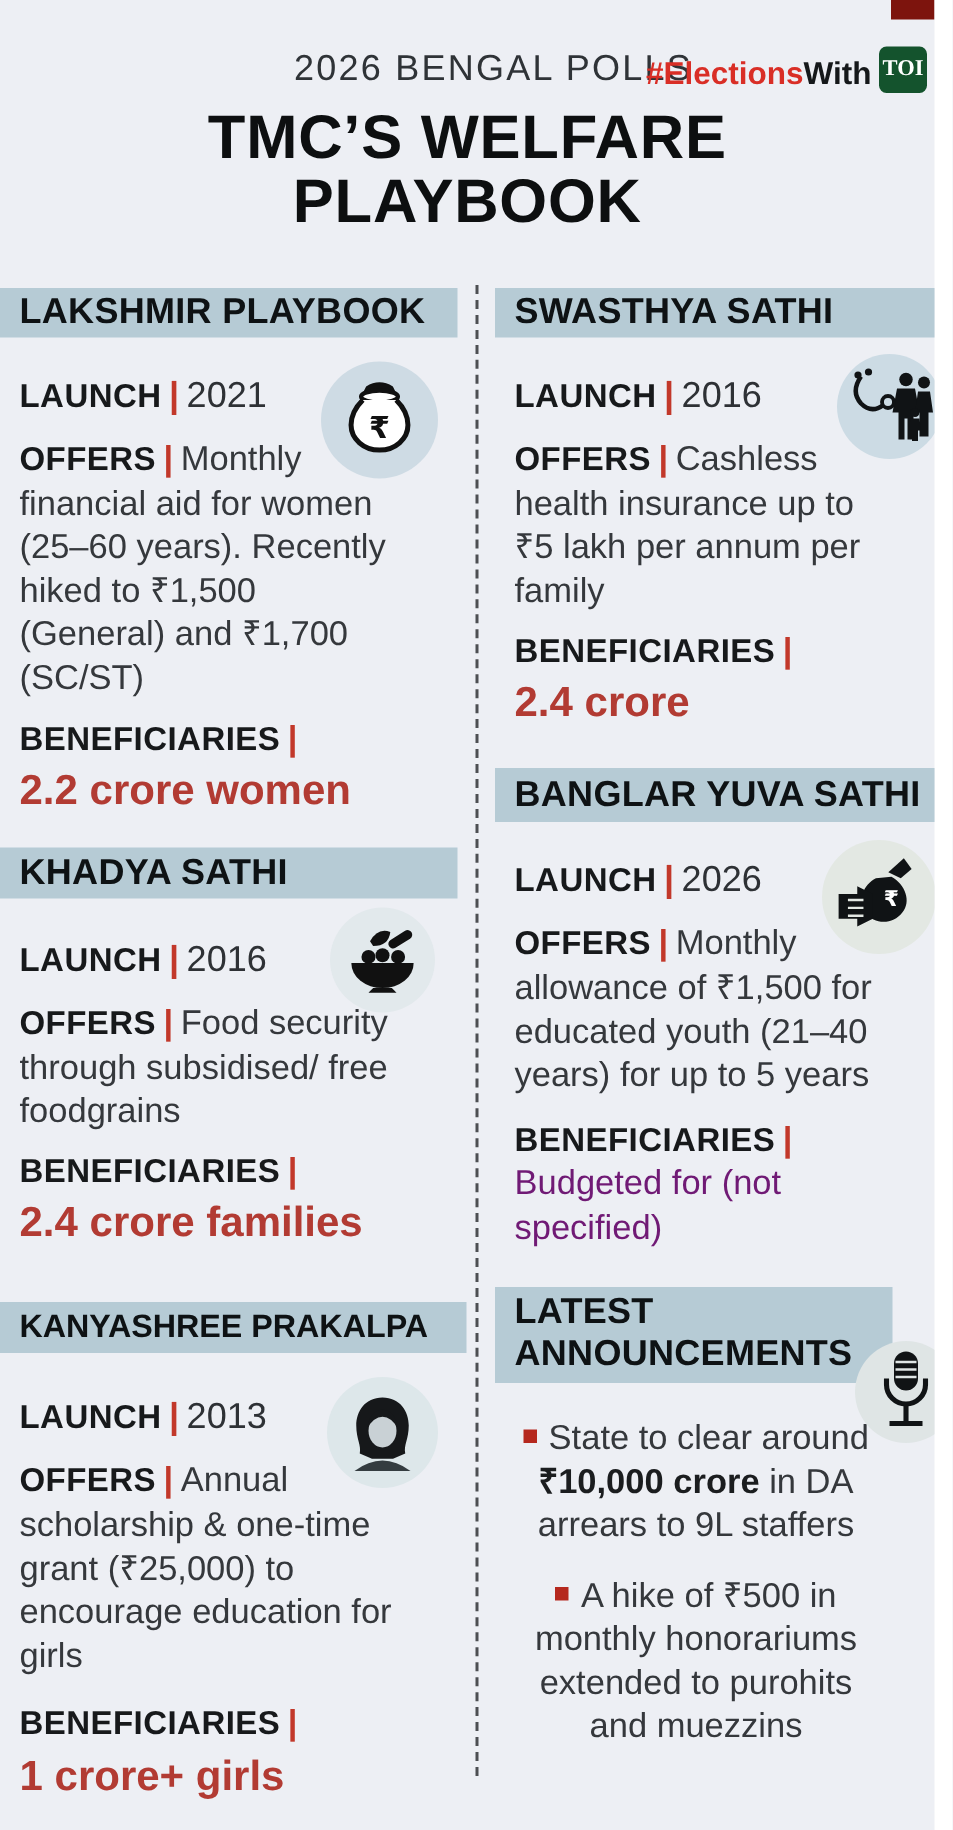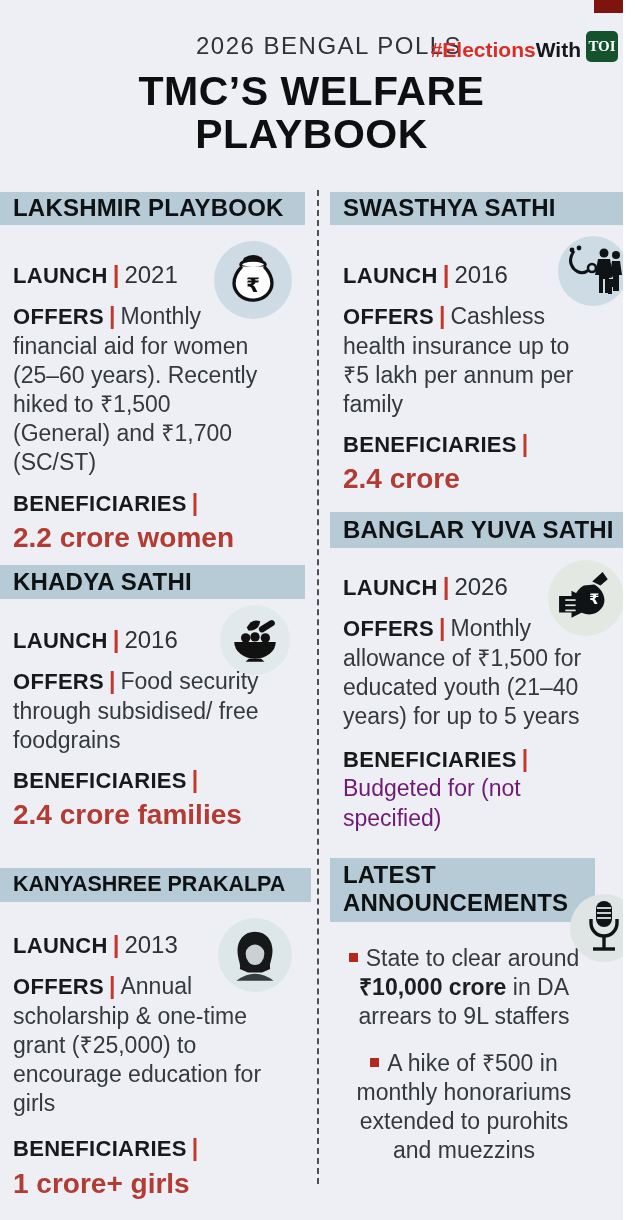--- a/index.html
+++ b/index.html
@@ -24,21 +24,21 @@
   .divider{position:absolute;left:317px;top:190px;height:994px;border-left:2px dashed #4d4f52;}
   .card{position:absolute;font-size:23px;line-height:1.27;}
   .bar{background:#b6cbd5;height:33px;display:flex;align-items:center;padding-left:13px;
        font-weight:700;font-size:24px;color:#0e1214;letter-spacing:.2px;white-space:nowrap;}
   .bar.squeeze{font-size:21.5px;letter-spacing:0;}
   .bar2{background:#b6cbd5;width:252px;padding:3px 0 5px 13px;font-weight:700;
         font-size:24px;line-height:28px;color:#0e1214;letter-spacing:.2px;}
   .row{padding-left:13px;}
   .label{font-weight:700;color:#17191b;font-size:22px;letter-spacing:.3px;}
   .pipe{color:#c2382a;font-weight:700;padding:0 5px;}
-  .launch-row{margin-top:35px;font-size:24px;color:#2e3135;}
+  .launch-row{margin-top:24px;font-size:24px;color:#2e3135;}
   .offers{margin-top:12px;color:#35383c;}
   .ben-row{margin-top:11px;}
   .value{color:#b23b33;font-weight:700;font-size:28px;line-height:34px;
          padding-left:13px;margin-top:3px;}
   .ben-text{color:#701a75;padding-left:13px;width:225px;}
   
   .icon-circle{position:absolute;border-radius:50%;display:flex;align-items:center;
                justify-content:center;z-index:2;}
   
   .bullet{margin-top:22px;padding-left:13px;width:242px;color:#35383c;text-align:center;}

